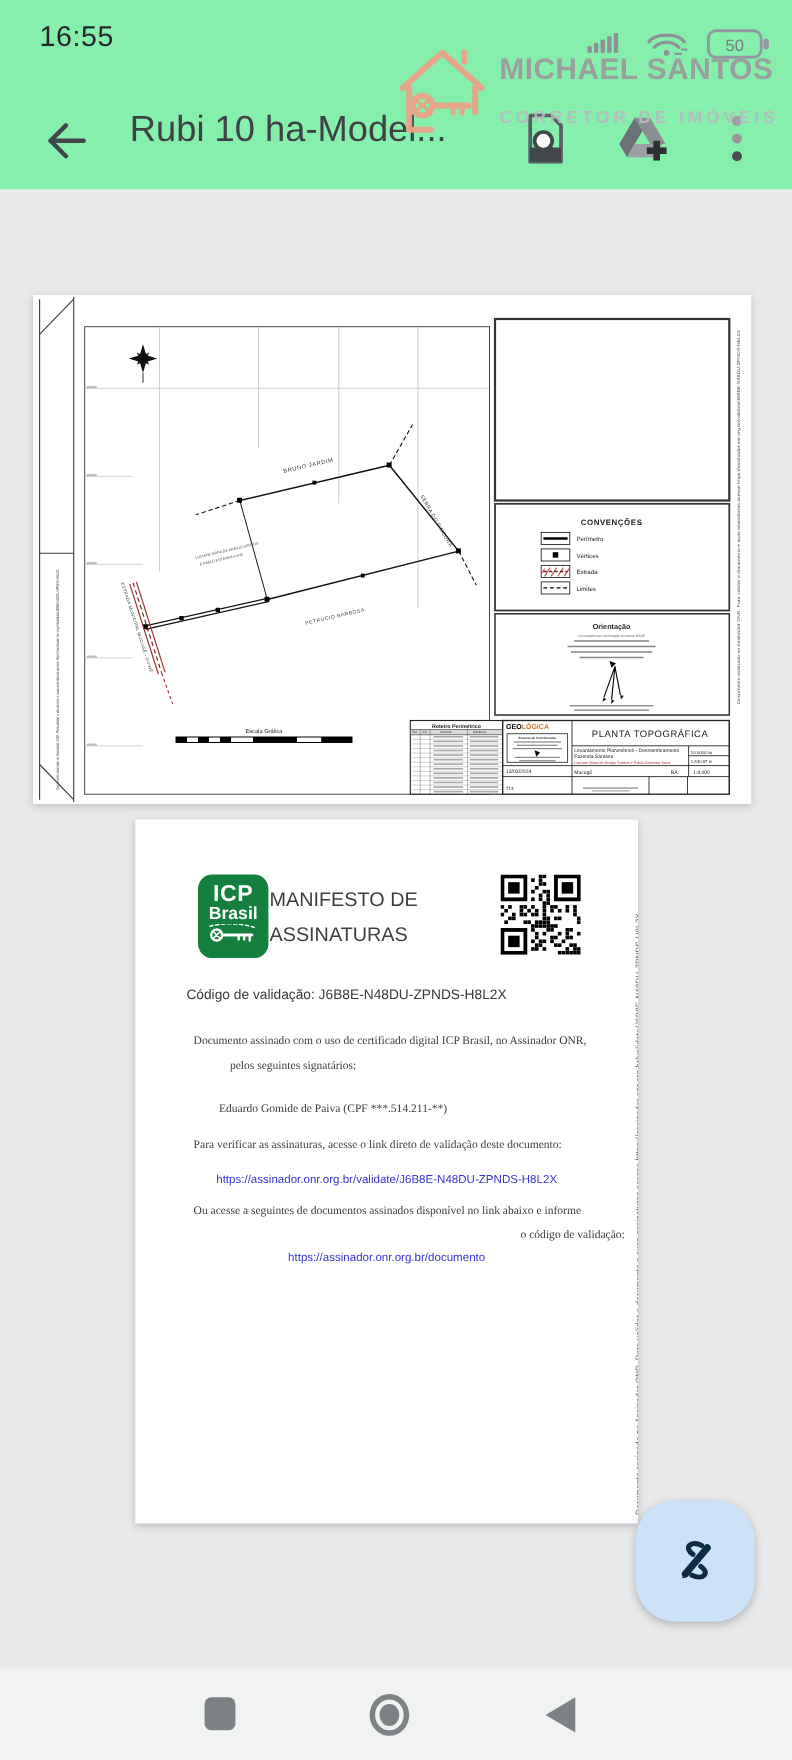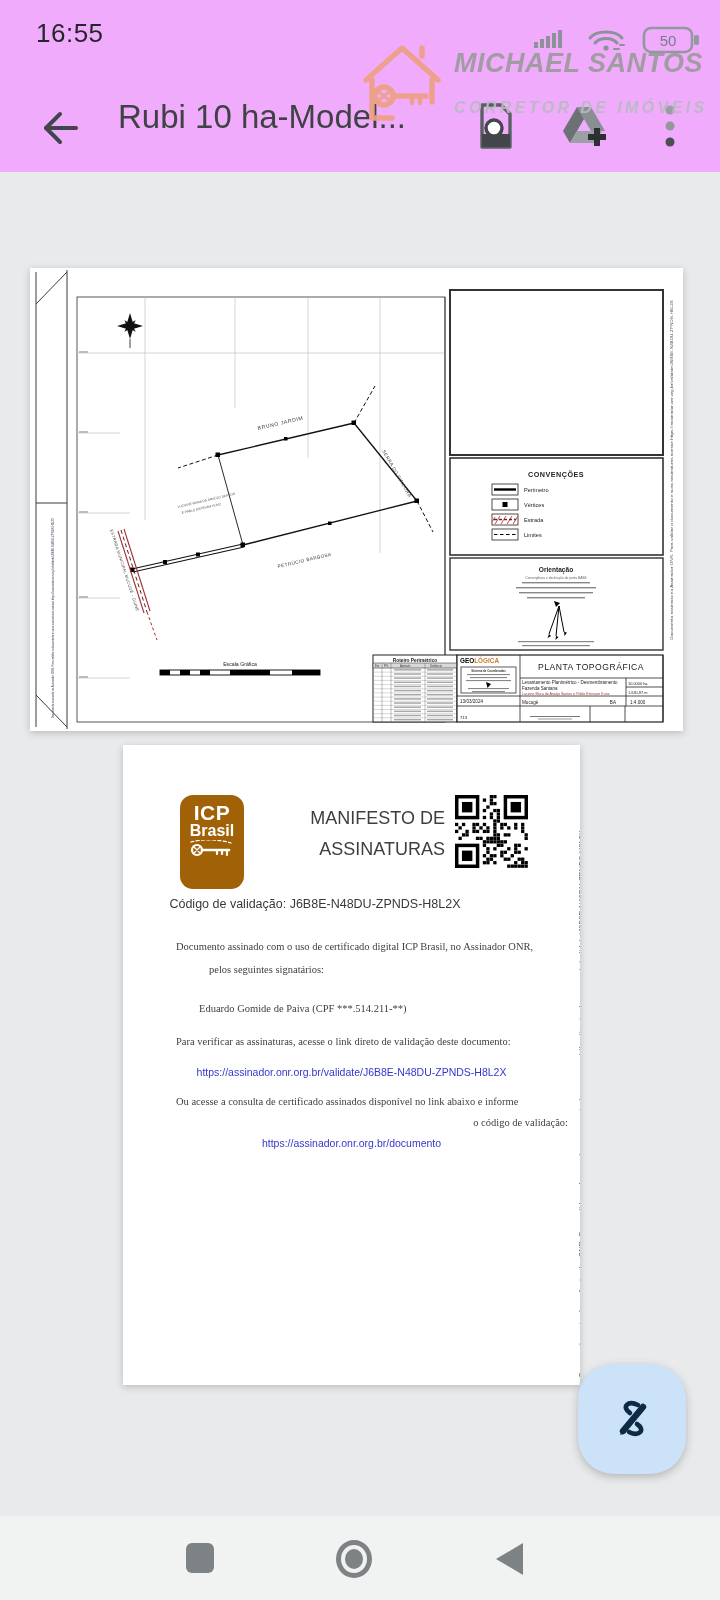--- a/index.html
+++ b/index.html
@@ -1,52 +1,52 @@
 <!DOCTYPE html>
 <html><head>
 <meta charset="utf-8">
 <style>
   html,body{margin:0;padding:0;}
   body{
     width:720px;height:1600px;position:relative;overflow:hidden;
     font-family:"Liberation Sans",sans-serif;background:#e9eaec;
   }
   
-  .header{position:absolute;left:0;top:0;width:720px;height:172px;background:#f0abfc;z-index:10;}
+  .header{position:absolute;left:0;top:0;width:720px;height:172px;background:#86efac;z-index:10;}
   .time{position:absolute;left:36px;top:18px;font-size:26px;color:#24262a;letter-spacing:.5px;}
   .status-icons{position:absolute;right:14px;top:22px;width:180px;height:34px;}
   .appbar{position:absolute;left:0;top:92px;width:720px;height:72px;}
   .back-btn{position:absolute;left:36px;top:12px;width:48px;height:48px;}
   .appbar-title{
     position:absolute;left:118px;top:6px;width:330px;font-size:33px;color:#3f4245;
     white-space:nowrap;overflow:hidden;
   }
   .icon-btn{position:absolute;top:8px;width:52px;height:52px;}
   .btn-find{left:470px;}
   .btn-drive{left:558px;}
   .btn-more{left:644px;}
   
   .watermark{position:absolute;left:346px;top:30px;width:370px;height:92px;z-index:60;pointer-events:none;opacity:.92;}
   .wm-house{position:absolute;left:6px;top:4px;}
-  .wm-text{position:absolute;left:108px;top:18px;width:262px;font-style:italic;}
+  .wm-text{position:absolute;left:108px;top:18px;width:262px;}
   .wm-name{font-size:27px;font-weight:bold;color:#9b9b9b;letter-spacing:.5px;white-space:nowrap;}
   .wm-sub{font-size:16px;font-weight:bold;color:#b7bbc0;letter-spacing:3.4px;margin-top:20px;white-space:nowrap;}
   
   .content{position:absolute;left:0;top:172px;width:720px;height:1344px;background:#e9eaec;}
   .sheet{position:absolute;background:#fff;box-shadow:0 2px 7px rgba(60,64,67,.28);}
   .page1{left:30px;top:96px;width:653px;height:463px;}
   .page2{left:123px;top:573px;width:457px;height:640px;overflow:hidden;}
   
   .icp-logo{
-    position:absolute;left:57px;top:50px;width:64px;height:94px;border-radius:13px;
-    background:#a16207;color:#fff;text-align:center;
+    position:absolute;left:57px;top:50px;width:64px;height:76px;border-radius:13px;
+    background:#15803d;color:#fff;text-align:center;
   }
   .icp-l1{font-size:21px;font-weight:bold;margin-top:7px;line-height:22px;letter-spacing:.5px;}
   .icp-l2{font-size:16px;font-weight:bold;line-height:13px;}
-  .p2-title{position:absolute;left:122px;top:58px;width:200px;text-align:right;font-size:18px;color:#3c3e40;line-height:31px;}
+  .p2-title{position:absolute;left:122px;top:58px;width:200px;text-align:left;font-size:18px;color:#3c3e40;line-height:31px;}
   .qr{position:absolute;left:332px;top:50px;}
   .p2-code{position:absolute;left:0;top:152px;width:384px;text-align:center;font-size:12.5px;color:#37393c;}
   .p2-line{position:absolute;left:53px;width:392px;font-size:10.5px;color:#3b3e41;white-space:nowrap;font-family:Liberation Serif, serif;}
   .p2-link{position:absolute;left:0;width:457px;text-align:center;font-size:10.5px;color:#3636cf;white-space:nowrap;}
   .p2-sidenote{
     position:absolute;left:455px;top:632px;width:600px;transform:rotate(-90deg);transform-origin:0 0;
     font-size:7px;color:#555a60;letter-spacing:.3px;white-space:nowrap;
   }
   
   .fab{
@@ -543,21 +543,21 @@
         </g>
     </svg>
 
     <div class="p2-code">Código de validação: J6B8E-N48DU-ZPNDS-H8L2X</div>
 
     <div class="p2-line" style="top:196px;">Documento assinado com o uso de certificado digital ICP Brasil, no Assinador ONR,</div>
     <div class="p2-line" style="top:219px;padding-left:33px;">pelos seguintes signatários:</div>
     <div class="p2-line" style="top:258px;left:76px;">Eduardo Gomide de Paiva (CPF ***.514.211-**)</div>
     <div class="p2-line" style="top:291px;">Para verificar as assinaturas, acesse o link direto de validação deste documento:</div>
     <div class="p2-link" style="top:321px;">https://assinador.onr.org.br/validate/J6B8E-N48DU-ZPNDS-H8L2X</div>
-    <div class="p2-line" style="top:351px;">Ou acesse a consulta de certificado assinados disponível no link abaixo e informe</div>
+    <div class="p2-line" style="top:351px;">Ou acesse a seguintes de documentos assinados disponível no link abaixo e informe</div>
     <div class="p2-line" style="top:372px;text-align:right;">o código de validação:</div>
     <div class="p2-link" style="top:392px;">https://assinador.onr.org.br/documento</div>
 
     <div class="p2-sidenote">Documento assinado no Assinador ONR. Para validar o documento e suas assinaturas acesse https://assinador.onr.org.br/validate/J6B8E-N48DU-ZPNDS-H8L2X</div>
   </div>
 
   <div class="fab">
     <svg width="46" height="46" viewBox="0 0 46 46">
       <g stroke="#0d2b45" fill="none" stroke-linecap="round">
         <path d="M29,9 c-10,-5 -17,2 -8,8" stroke-width="4.6"></path>

